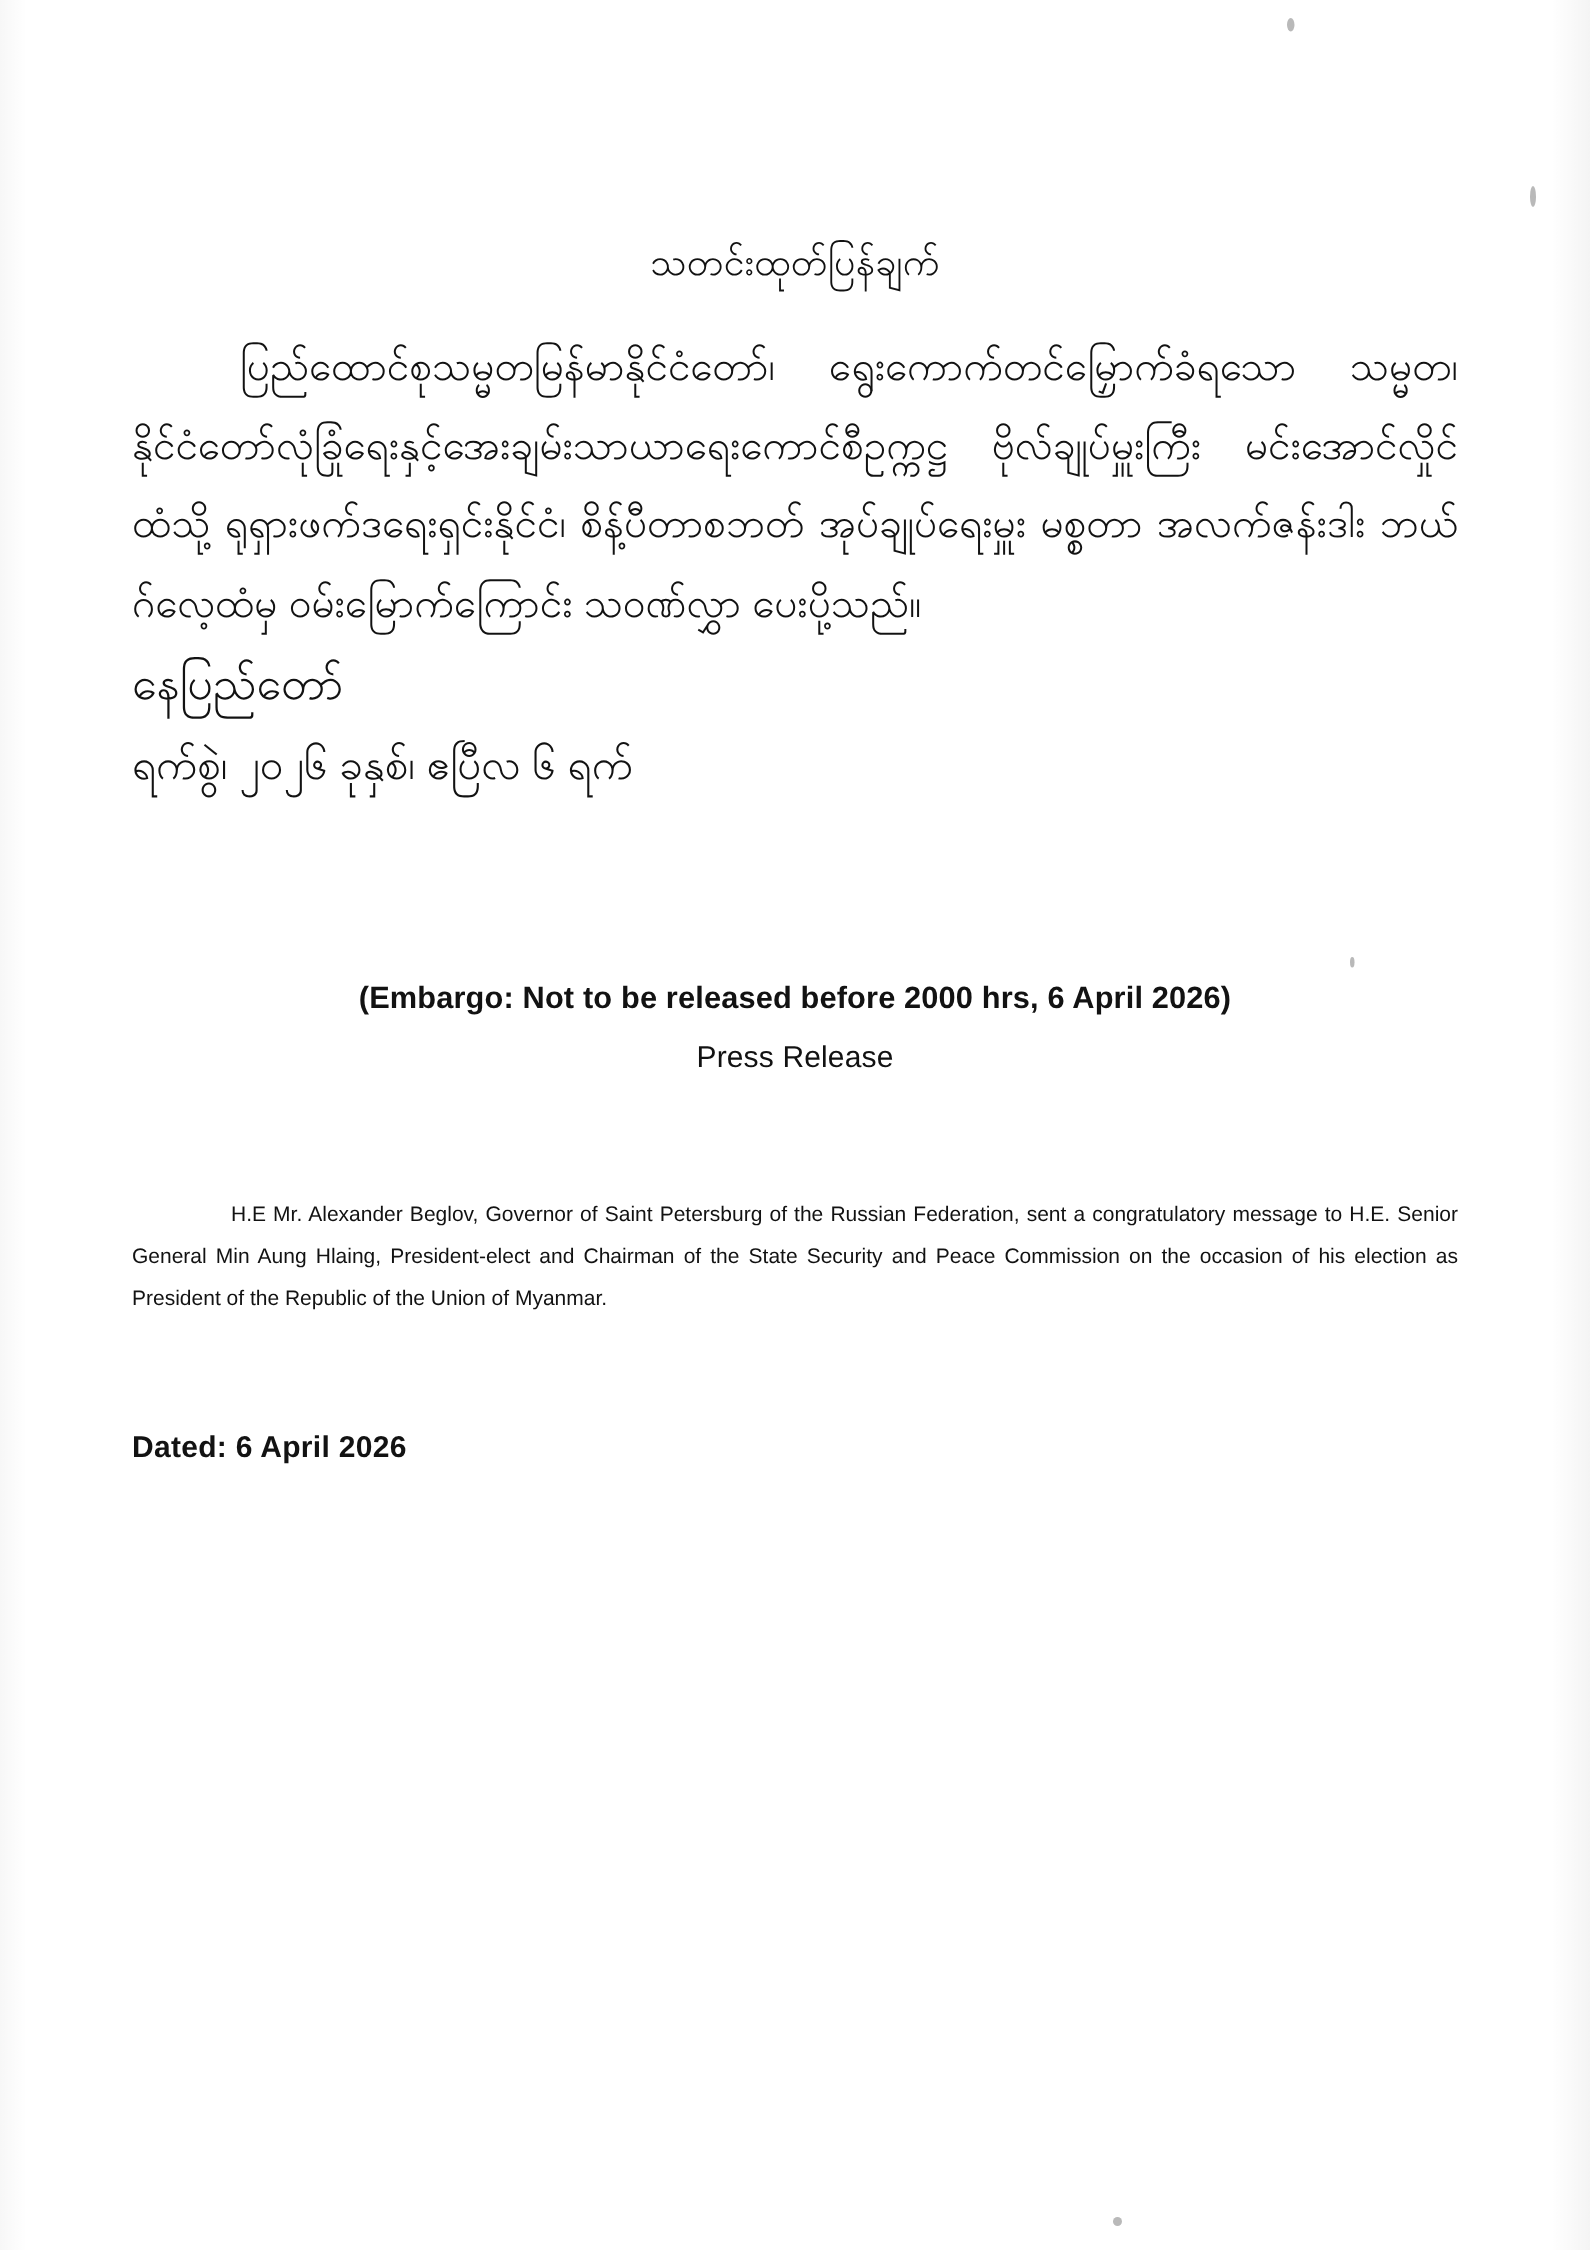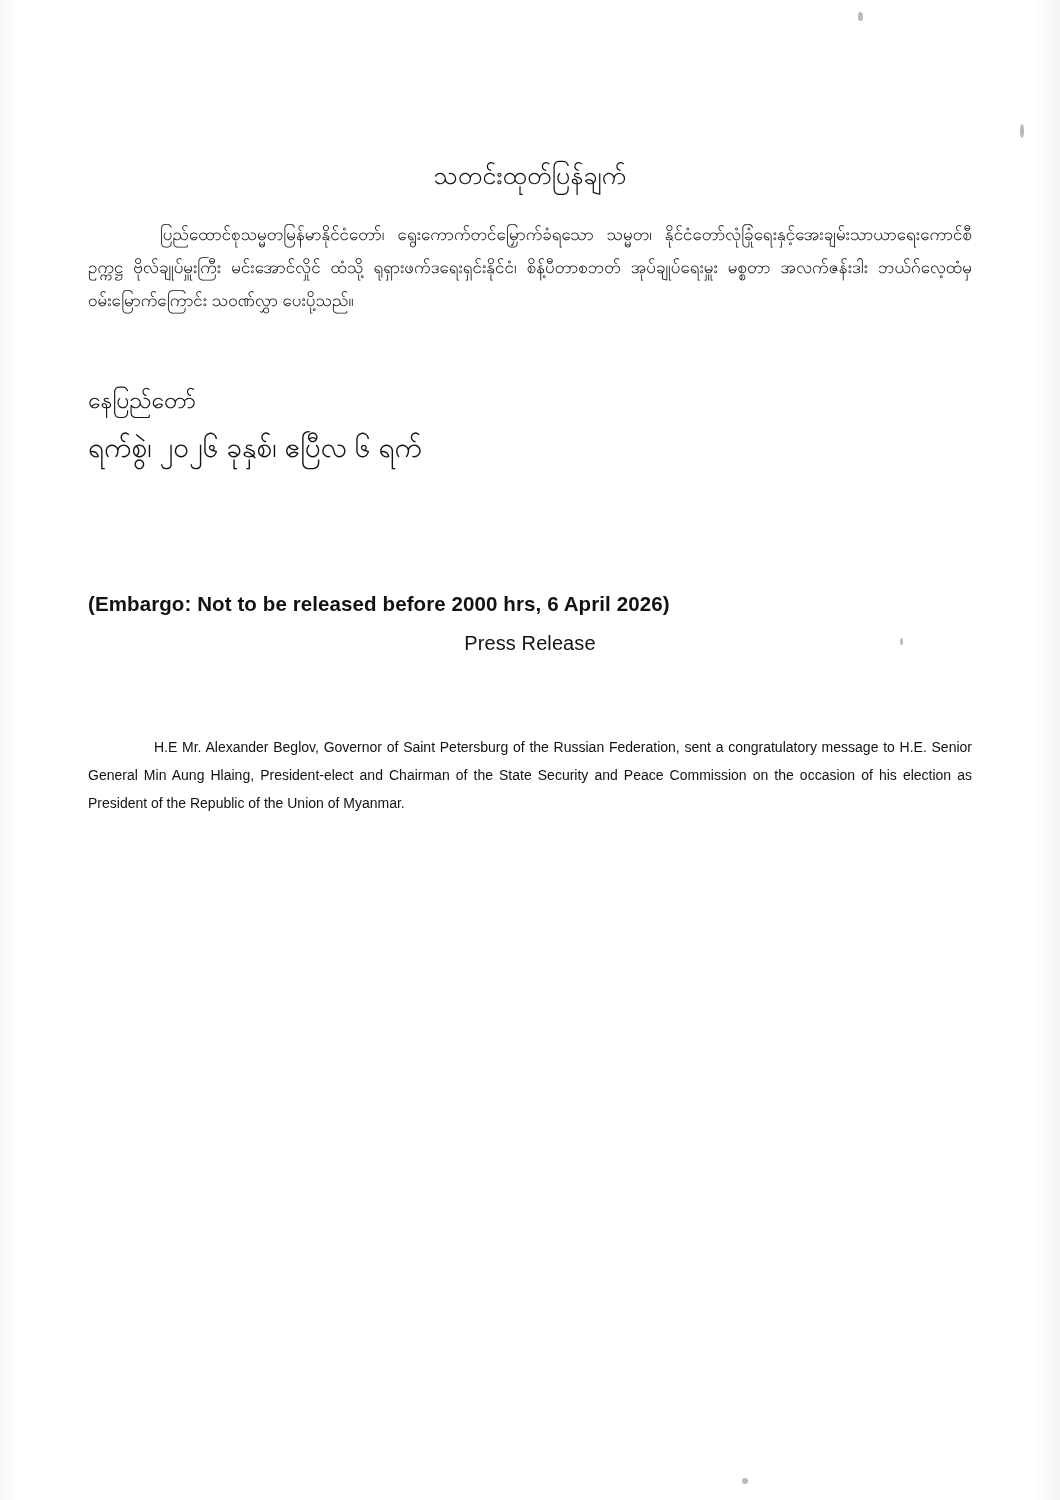--- a/index.html
+++ b/index.html
@@ -49,42 +49,42 @@
   
   .mm-title {
     text-align: center;
     font-size: 25px;
     line-height: 1.2;
     margin-top: 160px;
     letter-spacing: 0.2px;
   }
   .mm-body {
     margin-top: 28px;
-    font-size: 17px;
+    font-size: 27px;
     line-height: 1.95;
     text-align: justify;
     text-justify: inter-word;
   }
   .mm-body .indent {
     display: inline-block;
     width: 72px;
   }
   .mm-place {
-    margin-top: 62px;
-    font-size: 23px;
+    font-size: 30px;
     line-height: 1.85;
   }
   .mm-date {
     font-size: 28px;
     line-height: 1.85;
   }
 
   
   .embargo {
     margin-top: 118px;
+    text-align: center;
     font-size: 20.5px;
     font-weight: 700;
     letter-spacing: 0.1px;
   }
   .press-release {
     margin-top: 16px;
     text-align: center;
     font-size: 20px;
     font-weight: 400;
     letter-spacing: 0.1px;
@@ -135,16 +135,17 @@
 
     <div class="embargo">(Embargo: Not to be released before 2000 hrs, 6 April 2026)</div>
 
     <div class="press-release">Press Release</div>
 
     <div class="en-body">
       <span class="indent"></span><span>H.E Mr. Alexander Beglov, Governor of Saint Petersburg of the Russian Federation, sent a congratulatory message to H.E. Senior General Min Aung Hlaing, President-elect and Chairman of the State Security and Peace Commission on the occasion of his election as President of the Republic of the Union of Myanmar.</span>
     </div>
 
     <div class="en-footer">
+      <div>Dated: 6 April 2026</div>
     </div>
 
   </div>
 </div>
 
 </body></html>

